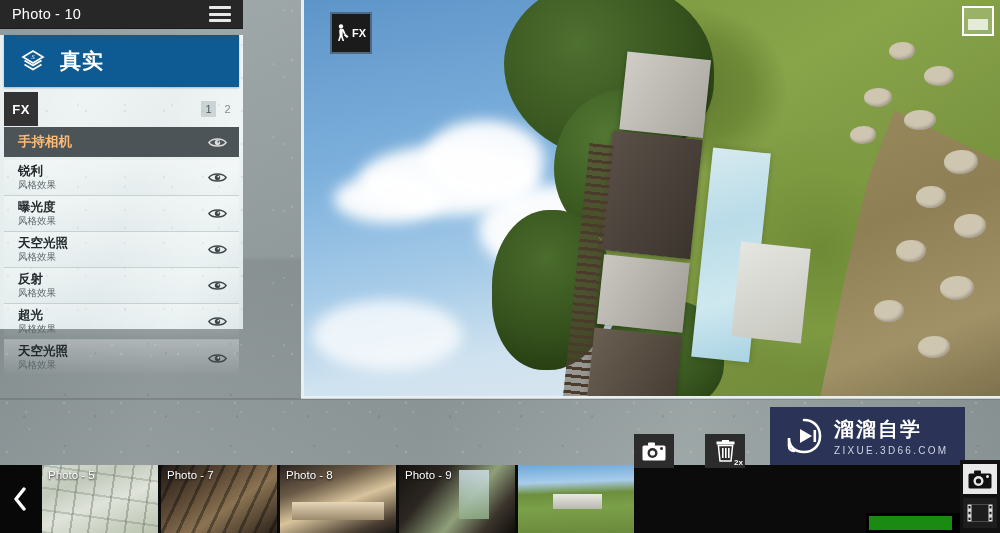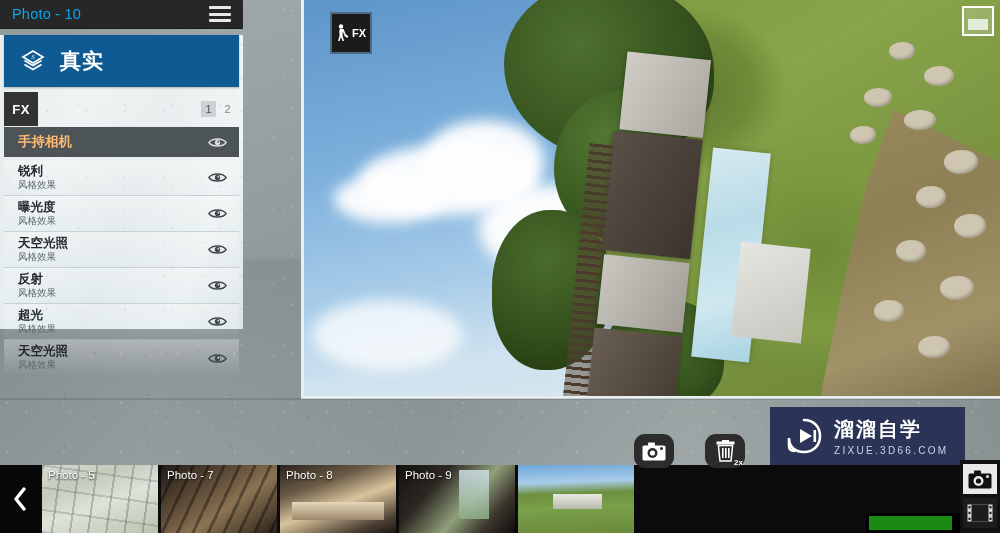--- a/index.html
+++ b/index.html
@@ -40,21 +40,21 @@
     position: absolute; left: 0; top: 0; width: 243px; height: 379px;
     z-index: 5;
   }
   .titlebar {
     height: 29px; background: #272727;
     display: flex; align-items: center; justify-content: space-between;
     padding: 0 12px 0 12px;
     border-bottom: 1px solid #1a1a1a;
   }
   .titlebar .title {
-    color: #0ea5e9; font-size: 14.5px; letter-spacing: .2px;
+    color: #ffffff; font-size: 14.5px; letter-spacing: .2px;
   }
   .hamburger { width: 22px; height: 16px; display:flex; flex-direction:column; justify-content:space-between; cursor:pointer;}
   .hamburger i { display:block; height:3px; background:#e8e8e8; border-radius:1px; }
 
   .panel-body {
     position: relative;
     height: 294px;
     background:
       linear-gradient(180deg, rgba(255,255,255,.55), rgba(232,240,241,.55)),
       linear-gradient(110deg, #cfdadb 0%, #e0e9e9 30%, #d5dfe0 55%, #e6eeee 80%, #cfd9da 100%);
@@ -217,21 +217,21 @@
   }
   .minimap {
     position:absolute; right: 6px; top: 6px; width: 32px; height: 30px;
     border: 2px solid #ffffff; background: rgba(255,255,255,.18);
   }
   .minimap i { position:absolute; left:4px; top:11px; right:4px; height:11px; background:rgba(255,255,255,.75); display:block;}
 
   
   .tool-btn {
     position:absolute; width: 40px; height: 34px; background:#2c2c2c;
-    display:flex; align-items:center; justify-content:center; z-index: 7; border-radius: 11px;
+    display:flex; align-items:center; justify-content:center; z-index: 7;
   }
   #btn-snapshot { left: 634px; top: 434px; }
   #btn-delete   { left: 705px; top: 434px; }
   .badge-2x {
     position:absolute; right: 2px; bottom: 1px; font-size: 8px; color:#fff; font-weight:700;
   }
 
   
   #filmstrip {
     position:absolute; left:0; bottom:0; width:1000px; height: 68px;

